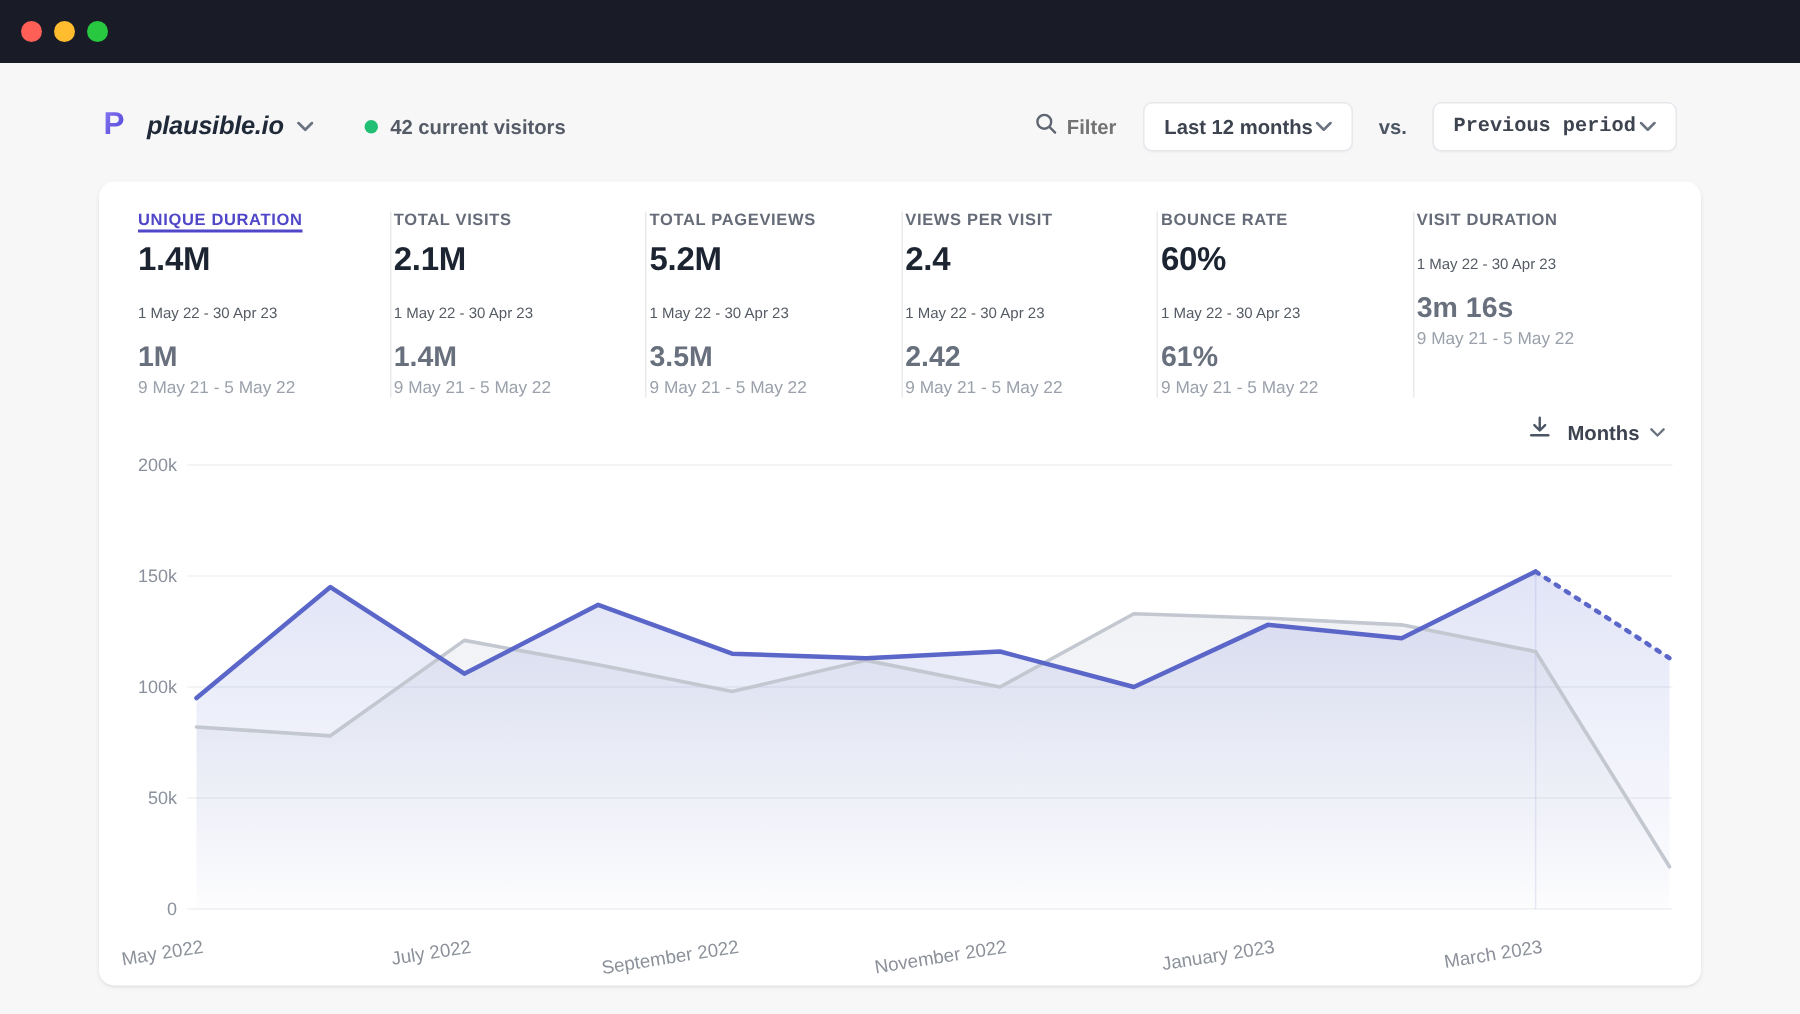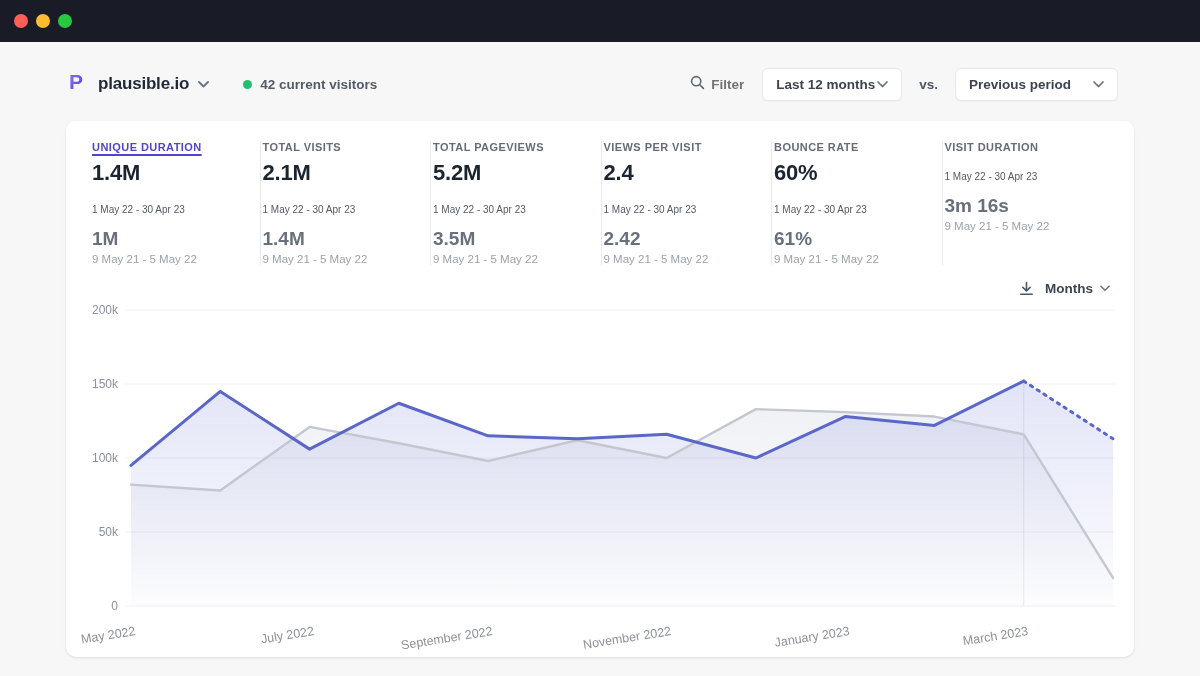--- a/index.html
+++ b/index.html
@@ -8,51 +8,51 @@
 
   
   .titlebar { height:42px; background:#191c26; display:flex; align-items:center; padding-left:14px; gap:8px; }
   .light { width:14px; height:14px; border-radius:50%; display:inline-block; }
 
   
   .topnav { display:flex; align-items:center; justify-content:space-between;
     margin:25px 82px 20px 68px; height:34px; }
   .nav-left { display:flex; align-items:center; gap:14px; }
   .site-picker { display:flex; align-items:center; gap:9px; cursor:pointer; }
-  .site-name { font-size:17px; font-weight:700; color:#1f2937; letter-spacing:-0.2px; }
+  .site-name { font-size:17px; font-weight:700; color:#1f2937; letter-spacing:-0.2px;font-style:italic; }
   .chev { color:#6b7280; display:inline-flex; }
   .visitors { display:flex; align-items:center; gap:8px; margin-left:20px; cursor:pointer; }
   .green-dot { width:9px; height:9px; border-radius:50%; background:#21bf73; }
   .visitors span.txt { font-size:13.5px; font-weight:600; color:#555b66; }
 
   .nav-right { display:flex; align-items:center; gap:17px; }
   .filter-btn { display:flex; align-items:center; gap:6px; color:#737373; font-size:13.5px; font-weight:700; cursor:pointer; margin-right:1px; }
   .select-box { height:33px; background:#ffffff; border:1px solid #e7e8ec; border-radius:6px;
     box-shadow:0 1px 1px rgba(0,0,0,.03); display:flex; align-items:center; justify-content:space-between;
     padding:0 13px; cursor:pointer; }
   .select-box .lbl { font-size:13.5px; font-weight:600; color:#3d4450; }
   .sel-period { width:140px; }
-  .sel-compare { width:163px; }
+  .sel-compare { width:163px;font-family:Liberation Mono, monospace; }
   .vs { font-size:13.5px; font-weight:600; color:#4b5563; }
 
   
   .card { margin:0 66px; width:1068px; height:536px; background:#ffffff; border-radius:10px;
     box-shadow:0 1px 2px rgba(0,0,0,.07), 0 1px 4px rgba(0,0,0,.04); }
 
   .stats-row { display:flex; padding:20px 22px 6px 26px; }
   .stat { flex:1 1 0; padding-right:10px; cursor:pointer; }
   .stat + .stat { border-left:1px solid #e9eaee; padding-left:2px; }
   .stat-label { font-size:11px; font-weight:700; letter-spacing:.04em; color:#656c78; white-space:nowrap; }
   .stat.selected .stat-label { color:#4f46c8; text-decoration:underline; text-decoration-thickness:1.5px; text-underline-offset:3px; }
   .stat-value { font-size:22px; font-weight:700; color:#1b2430; margin-top:7px; letter-spacing:-0.2px; }
   .stat-period { font-size:10px; color:#545a64; margin-top:18px; white-space:nowrap; }
   .stat-prev-value { font-size:19px; font-weight:700; color:#69707d; margin-top:13px; }
   .stat-prev-period { font-size:11.5px; color:#9ba1ab; margin-top:3px; white-space:nowrap; }
 
-  .chart-controls { display:flex; align-items:center; justify-content:flex-end; gap:11px;
+  .chart-controls { display:flex; justify-content:flex-end; gap:11px;
     height:22px; margin:6px 24px 0 0; }
   .dl-btn { display:inline-flex; cursor:pointer; color:#4b5563; }
   .interval-dd { display:flex; align-items:center; gap:7px; cursor:pointer; }
   .interval-dd .lbl { font-size:13.5px; font-weight:600; color:#3d4450; }
 
   .chart-wrap { position:relative; height:356px; margin-top:2px; }
   .chart-wrap svg { position:absolute; left:0; top:0; }
 </style>
 </head>
 <body>

